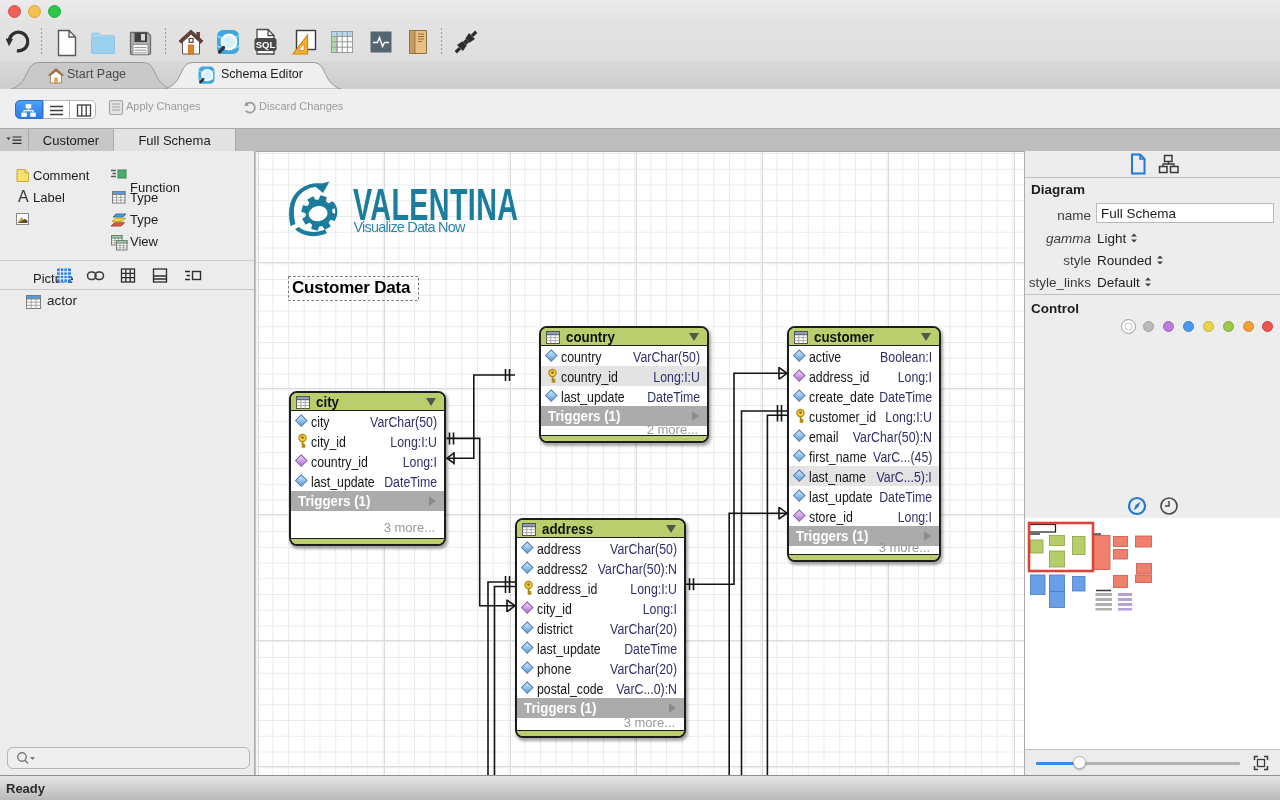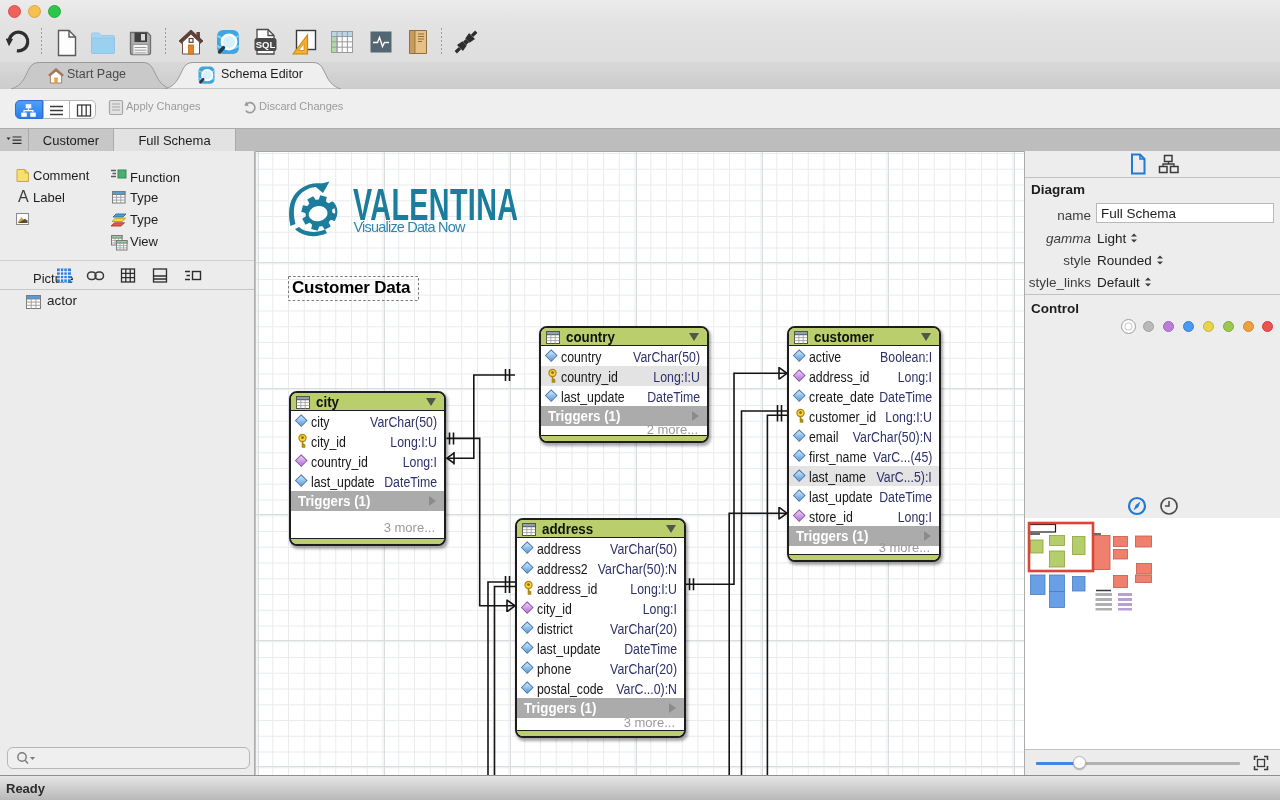--- a/index.html
+++ b/index.html
@@ -294,21 +294,21 @@
         <rect x="111.5" y="84.5" width="10.5" height="9.5" fill="#fdfdfd" stroke="#7a7a7a" stroke-width="1"></rect>
         <rect x="111.5" y="84.5" width="10.5" height="2.6" fill="#8fd0a0" stroke="#7a7a7a" stroke-width="1"></rect>
         <path d="M 115,87 V 94 M 118.5,87 V 94 M 111.5,89.6 H 122 M 111.5,91.9 H 122" stroke="#9a9a9a" stroke-width="0.8"></path>
         <rect x="116.5" y="89.5" width="10.5" height="9.5" fill="#fdfdfd" stroke="#7a7a7a" stroke-width="1"></rect>
         <rect x="116.5" y="89.5" width="10.5" height="2.6" fill="#8fd0a0" stroke="#7a7a7a" stroke-width="1"></rect>
         <path d="M 120,92 V 99 M 123.5,92 V 99 M 116.5,94.6 H 127 M 116.5,96.9 H 127" stroke="#9a9a9a" stroke-width="0.8"></path>
       </svg>
       <span class="palrow" style="left:33px;top:17px;">Comment</span>
       <span class="palrow" style="left:33px;top:39px;">Label</span>
       <span class="palrow" style="left:33px;top:76px;margin-top:44px;">Picture</span>
-      <span class="palrow" style="left:130px;top:19px;text-align:right;">Function</span>
+      <span class="palrow" style="left:130px;top:29px;text-align:right;">Function</span>
       <span class="palrow" style="left:130px;top:39px;">Type</span>
       <span class="palrow" style="left:130px;top:61px;">Type</span>
       <span class="palrow" style="left:130px;top:83px;">View</span>
     </div>
     <div id="palsep1"></div>
     <div id="palsep2"></div>
     <div id="iconrow">
       <svg width="255" height="29" viewBox="0 0 255 29" style="position:absolute;left:0;top:110px;">
 
         <rect x="57" y="7.5" width="14" height="14" fill="#2e7ee0"></rect>

